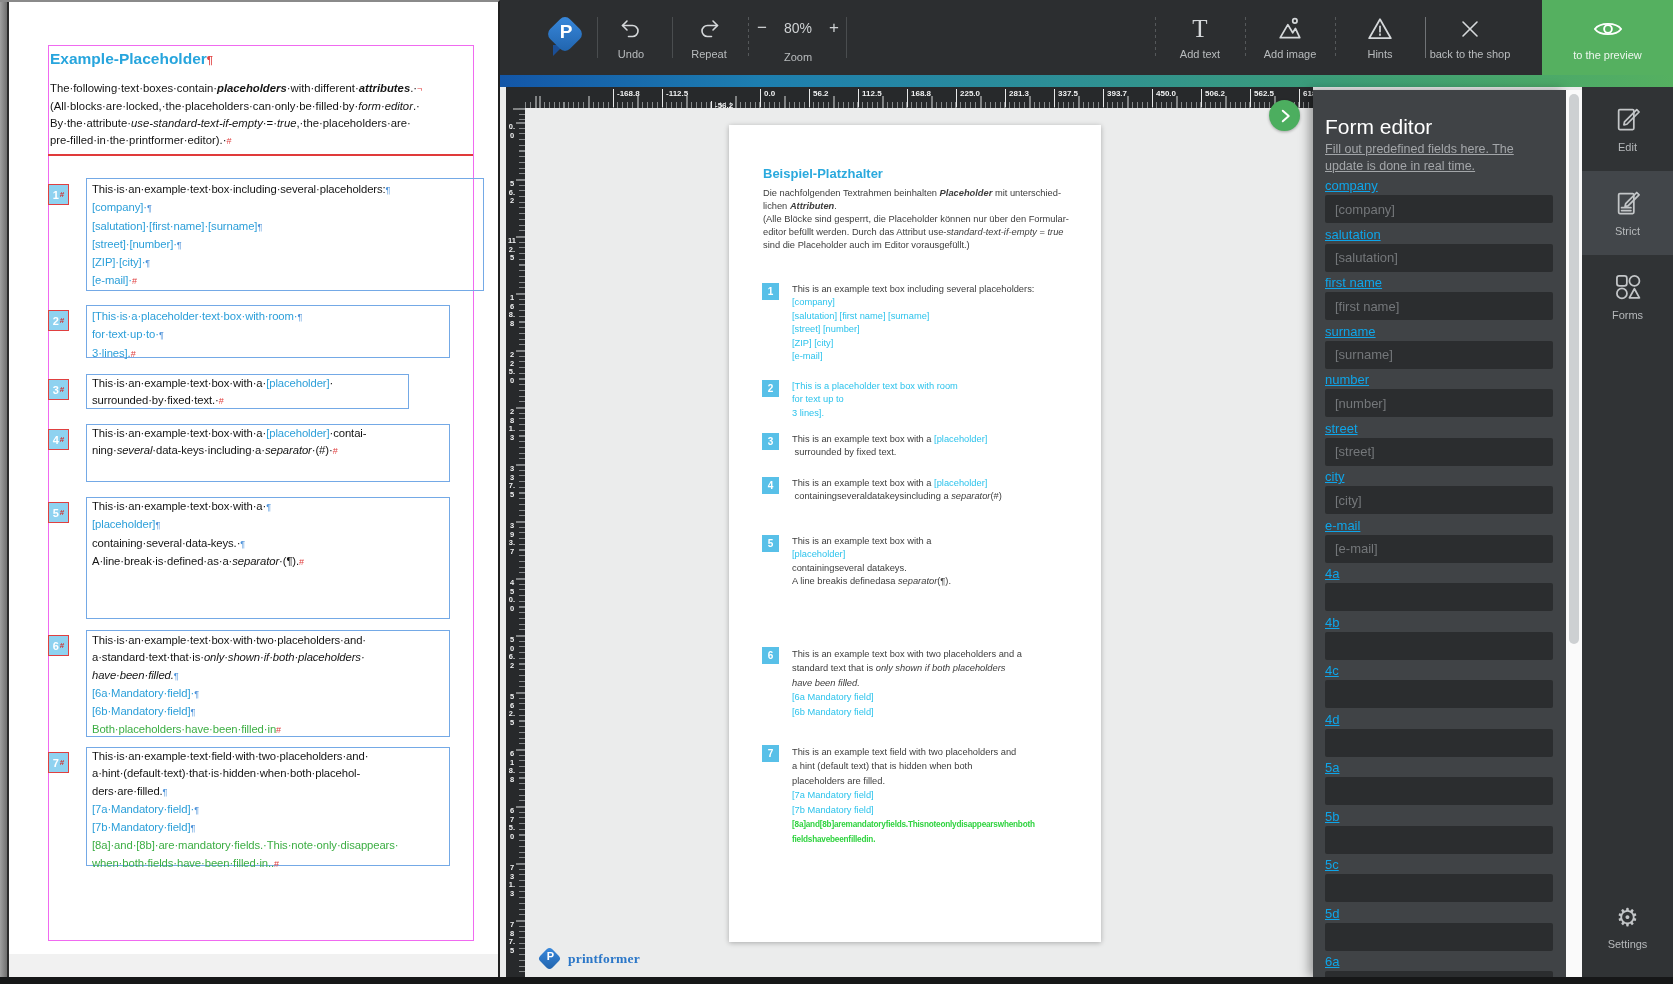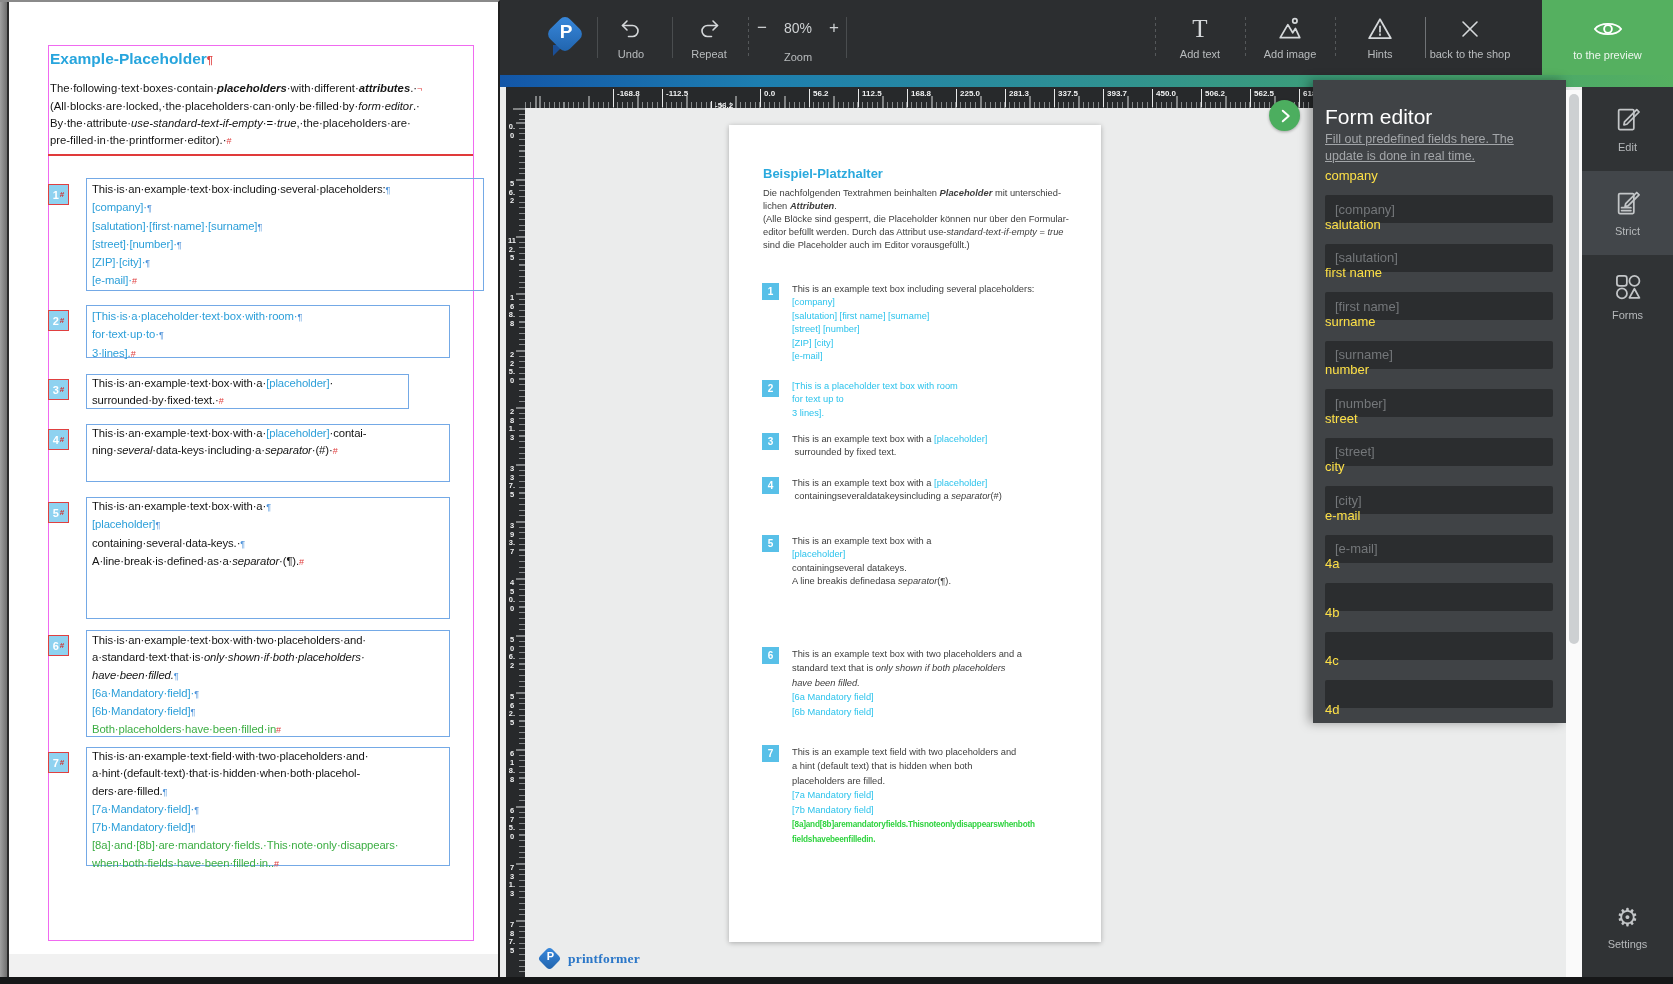--- a/index.html
+++ b/index.html
@@ -107,27 +107,27 @@
                     background:linear-gradient(135deg,#3a8ade,#1f62ab);margin:2px;}
   .pf-logo .pd-p{position:absolute;left:3px;top:2px;width:17px;text-align:center;color:#fff;
                  font-size:11px;font-weight:bold;}
   .pf-logo .pf-text{color:#2b77c8;font-size:13.5px;font-weight:bold;letter-spacing:.2px;
                     font-family:"Liberation Serif",serif;}
   
   .panel-toggle{position:absolute;left:769px;top:100px;width:31px;height:31px;border-radius:50%;
                 background:#4cae5f;border:none;cursor:pointer;display:flex;align-items:center;
                 justify-content:center;box-shadow:0 1px 3px rgba(0,0,0,.3);}
   
-  .form-panel{position:absolute;left:813px;top:80px;width:253px;height:643px;background:#404346;
+  .form-panel{position:absolute;left:813px;top:90px;width:253px;height:887px;background:#404346;
               box-shadow:-4px 0 10px rgba(0,0,0,.35);overflow:hidden;}
   .fp-title{position:absolute;left:12px;top:8px;font-size:21px;color:#ffffff;font-weight:normal;}
   .fp-sub{position:absolute;left:12px;top:38px;width:226px;font-size:12.5px;line-height:17px;color:#a3a6a9;text-decoration:underline;}
   .fields{position:absolute;left:12px;top:88px;width:228px;}
   .field{margin-bottom:3.5px;height:45px;}
-  .f-label{height:16px;font-size:13px;color:#fde047;padding-bottom:11px;}
+  .f-label{height:16px;font-size:13px;color:#0ea5e9;padding-bottom:1px;text-decoration:underline;}
   .f-input{width:100%;height:28px;background:#2b2d2f;border:none;border-radius:2px;
            box-sizing:border-box;padding:0 10px;font-size:13px;color:#c6c9cb;
            font-family:"Liberation Sans",sans-serif;}
   .f-input::placeholder{color:#74777a;opacity:1;}
   
   .scrollbar{position:absolute;left:1066px;top:90px;width:16px;height:887px;background:#fafafa;}
   .thumb{position:absolute;left:3px;top:4px;width:10px;height:550px;border-radius:5px;background:#cdd0d2;}
   
   .rail{position:absolute;left:1082px;top:87px;width:91px;height:890px;background:#303335;}
   .rail-item{width:91px;height:84px;display:flex;flex-direction:column;align-items:center;

